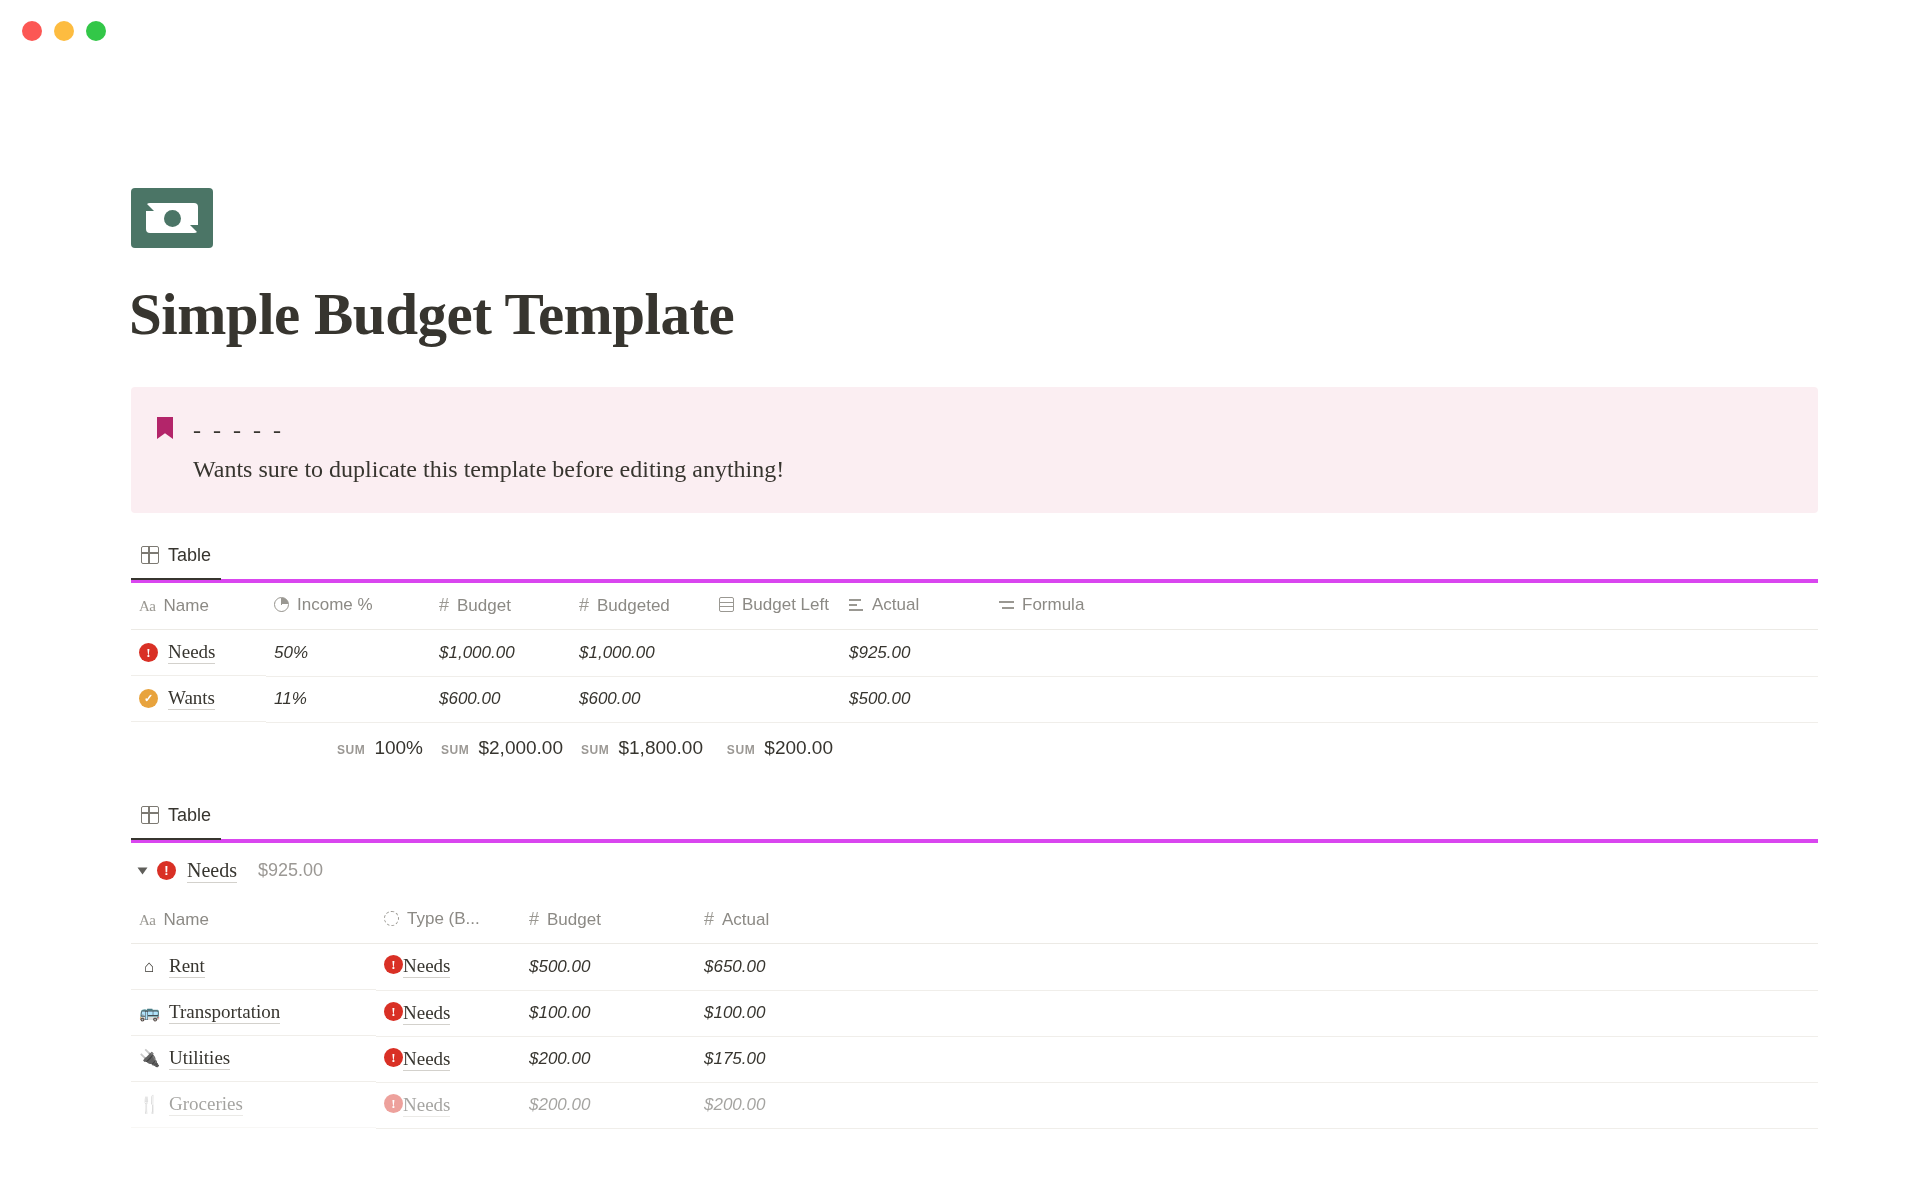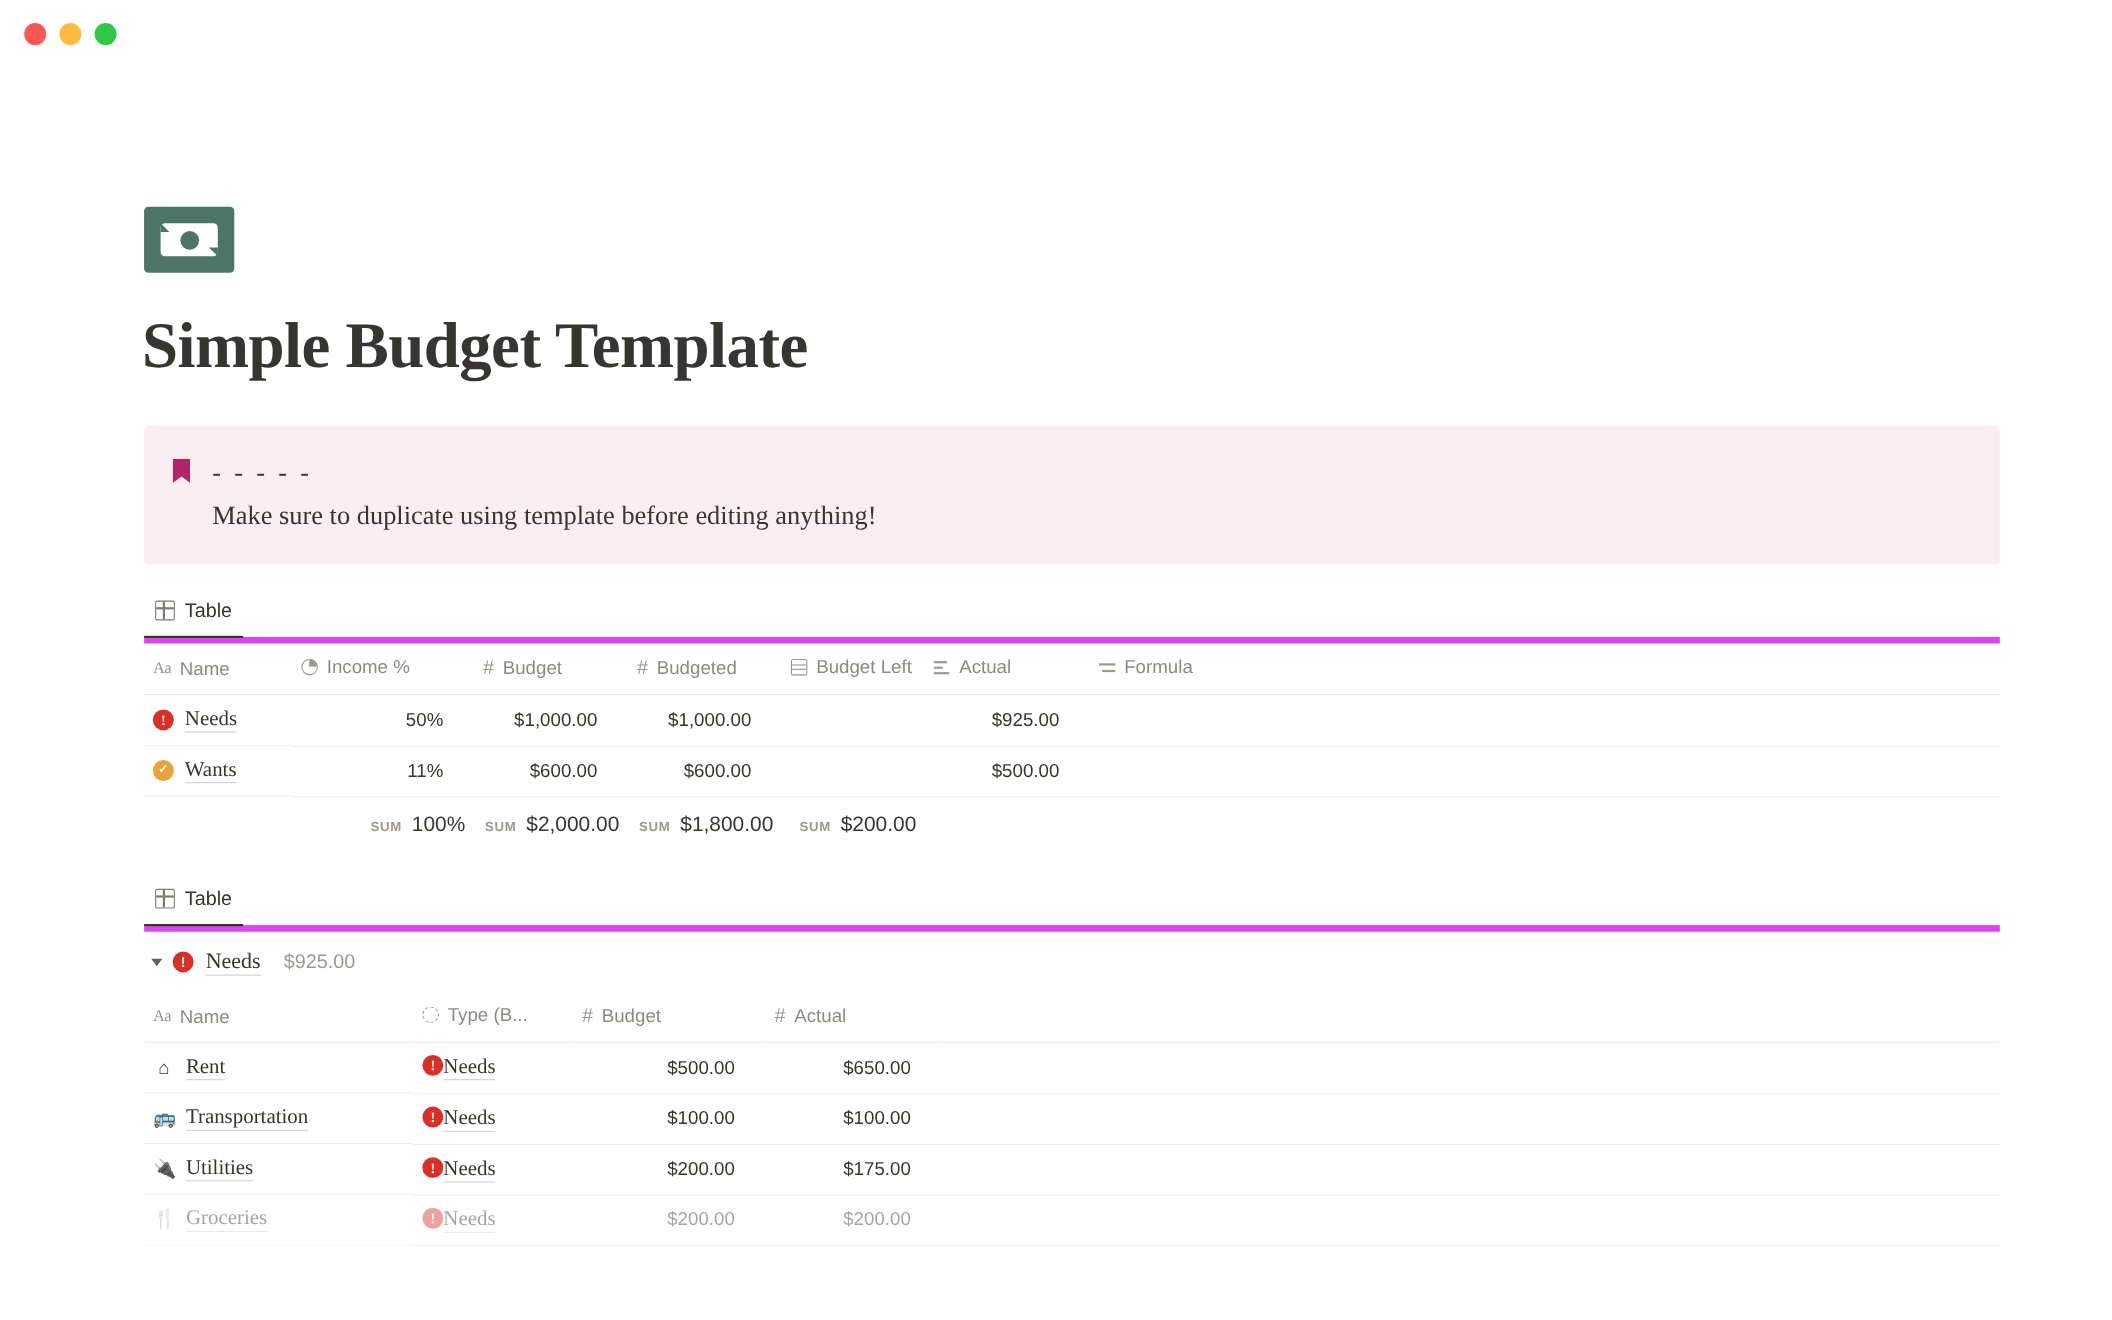--- a/index.html
+++ b/index.html
@@ -121,21 +121,21 @@
     display: block;
     margin: 2px 0 4px 0;
   }
   .callout-text p { margin: 0; }
 
   
   .db-block { margin-top: 24px; }
   .db-tabs {
     display: flex;
     align-items: flex-start;
-    border-bottom: 6px solid #d946ef;
+    border-bottom: 4px solid #d946ef;
     width: 1687px;
   }
   .db-tab {
     display: flex;
     align-items: center;
     gap: 9px;
     padding: 8px 10px 12px 10px;
     border-bottom: 2px solid #37352f;
     margin-bottom: -1px;
     cursor: pointer;
@@ -182,24 +182,24 @@
   }
   table.db td {
     font-size: 18px;
     color: #37352f;
     padding: 11px 8px;
     border-bottom: 1px solid #f0eeea;
     font-family: "Liberation Serif", serif;
     white-space: nowrap;
   }
   table.db td.num {
-    text-align: right;
     font-family: "Liberation Sans", sans-serif;
     font-size: 17px;
     padding-right: 28px;
+    font-style: italic;
   }
   table.db td.namecell {
     display: flex;
     align-items: center;
     gap: 10px;
   }
   .hdr-inner { display: inline-flex; align-items: center; gap: 8px; }
   .cell-link {
     font-family: "Liberation Serif", serif;
     font-size: 19px;
@@ -332,21 +332,21 @@
       </div>
 
       <h1 class="title">Simple Budget Template</h1>
 
       <div class="callout">
         <div class="callout-icon">
           <div class="bookmark"></div>
         </div>
         <div class="callout-text">
           <span class="dashes">- - - - -</span>
-          <p>Make sure to duplicate using template before editing anything!</p>
+          <p>Wants sure to duplicate this template before editing anything!</p>
         </div>
       </div>
 
       <div class="db-block">
         <div class="db-tabs">
           <div class="db-tab">
             <span class="icon-grid"></span>
             <span class="lbl">Table</span>
           </div>
         </div>

